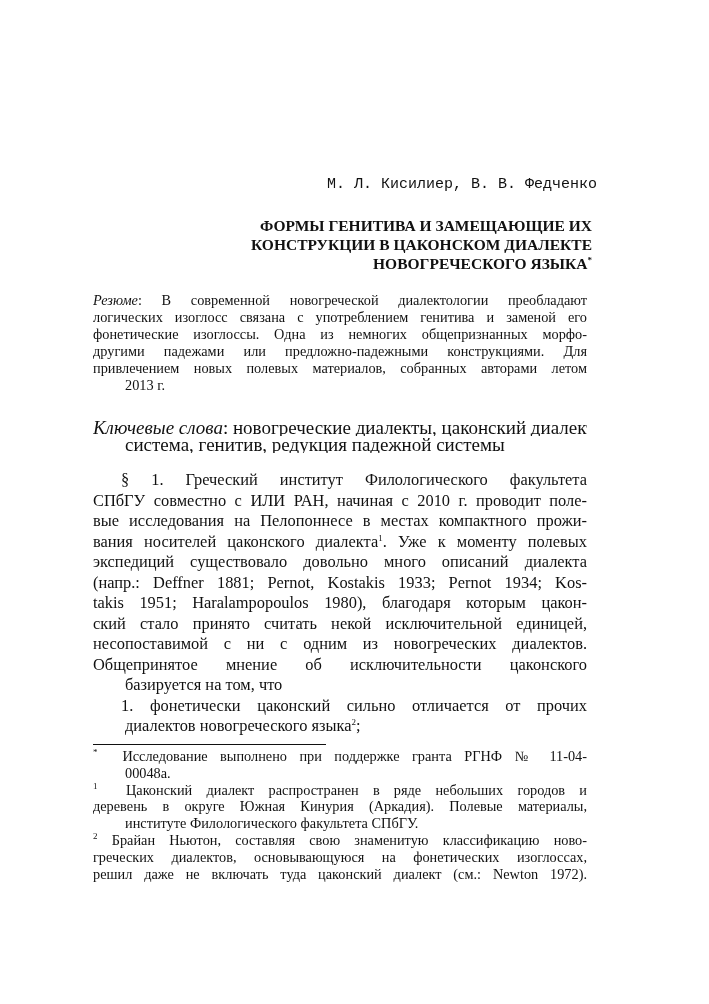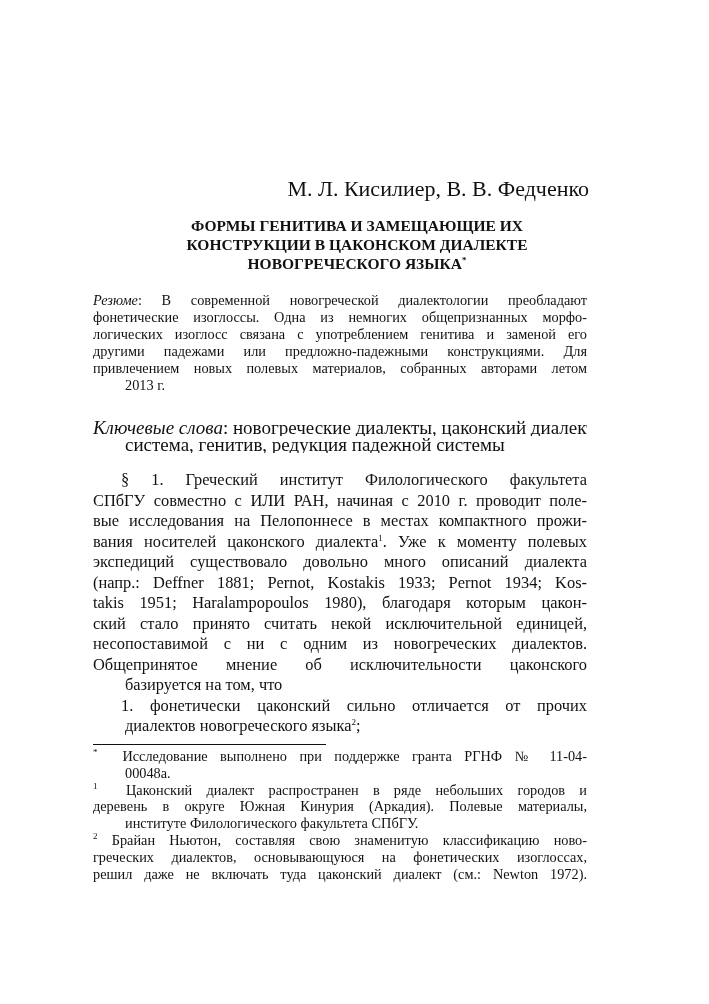--- a/index.html
+++ b/index.html
@@ -1,19 +1,19 @@
 <!DOCTYPE html>
 <html><head>
 <meta charset="utf-8">
 <style>
   html, body { margin: 0; padding: 0; background: #ffffff; }
   body { width: 709px; height: 1004px; position: relative; overflow: hidden; color: #111; font-family: "Liberation Serif", "DejaVu Serif", serif; }
   .page { position: absolute; left: 0; top: 0; width: 709px; height: 1004px; }
-  .authors { position: absolute; top: 176px; right: 120px; font-size: 22px; text-align: right; white-space: nowrap; }
-  .title { position: absolute; top: 216px; left: 109px; width: 496px; text-align: center; font-weight: bold; font-size: 15.5px; line-height: 19px; }
+  .authors { position: absolute; top: 176px; right: 112px; font-size: 15px; text-align: right; white-space: nowrap; font-family: Liberation Mono, monospace; }
+  .title { position: absolute; top: 216px; left: 96px; width: 496px; text-align: right; font-weight: bold; font-size: 15.5px; line-height: 19px; }
   .title sup { font-size: 9px; vertical-align: 6px; line-height: 0; }
   .block { position: absolute; left: 93px; width: 494px; }
   .line { display: block; text-align: justify; text-align-last: justify; white-space: nowrap; overflow: hidden; }
   .line.last { text-align-last: left; margin-left: 32px; }
   .abstract { top: 292px; font-size: 14.3px; line-height: 17px; }
   .keywords { top: 419px; font-size: 19px; line-height: 17px; }
   .body { top: 470px; font-size: 16.4px; line-height: 20.5px; }
   .notes { top: 744px; font-size: 14.3px; line-height: 16.8px; }
   .rule { position: absolute; left: 93px; top: 744px; width: 233px; height: 0; border-top: 1px solid #111; }
   .it { font-style: italic; margin-top: 28px; }
@@ -28,22 +28,22 @@
   <div class="authors">М. Л. Кисилиер, В. В. Федченко</div>
 
   <div class="title">
     <div>ФОРМЫ ГЕНИТИВА И ЗАМЕЩАЮЩИЕ ИХ</div>
     <div>КОНСТРУКЦИИ В ЦАКОНСКОМ ДИАЛЕКТЕ</div>
     <div><span>НОВОГРЕЧЕСКОГО ЯЗЫКА</span><sup>*</sup></div>
   </div>
 
   <div class="block abstract">
     <span class="line"><span class="it">Резюме</span><span>: В современной новогреческой диалектологии преобладают</span></span>
+    <span class="line">логических изоглосс связана с употреблением генитива и заменой его</span>
     <span class="line">фонетические изоглоссы. Одна из немногих общепризнанных морфо-</span>
-    <span class="line">логических изоглосс связана с употреблением генитива и заменой его</span>
     <span class="line">другими падежами или предложно-падежными конструкциями. Для</span>
     <span class="line">привлечением новых полевых материалов, собранных авторами летом</span>
     <span class="line last">2013 г.</span>
   </div>
 
   <div class="block keywords">
     <span class="line"><span class="it">Ключевые слова</span><span>: новогреческие диалекты, цаконский диалект, именная</span></span>
     <span class="line last">система, генитив, редукция падежной системы</span>
   </div>
 

